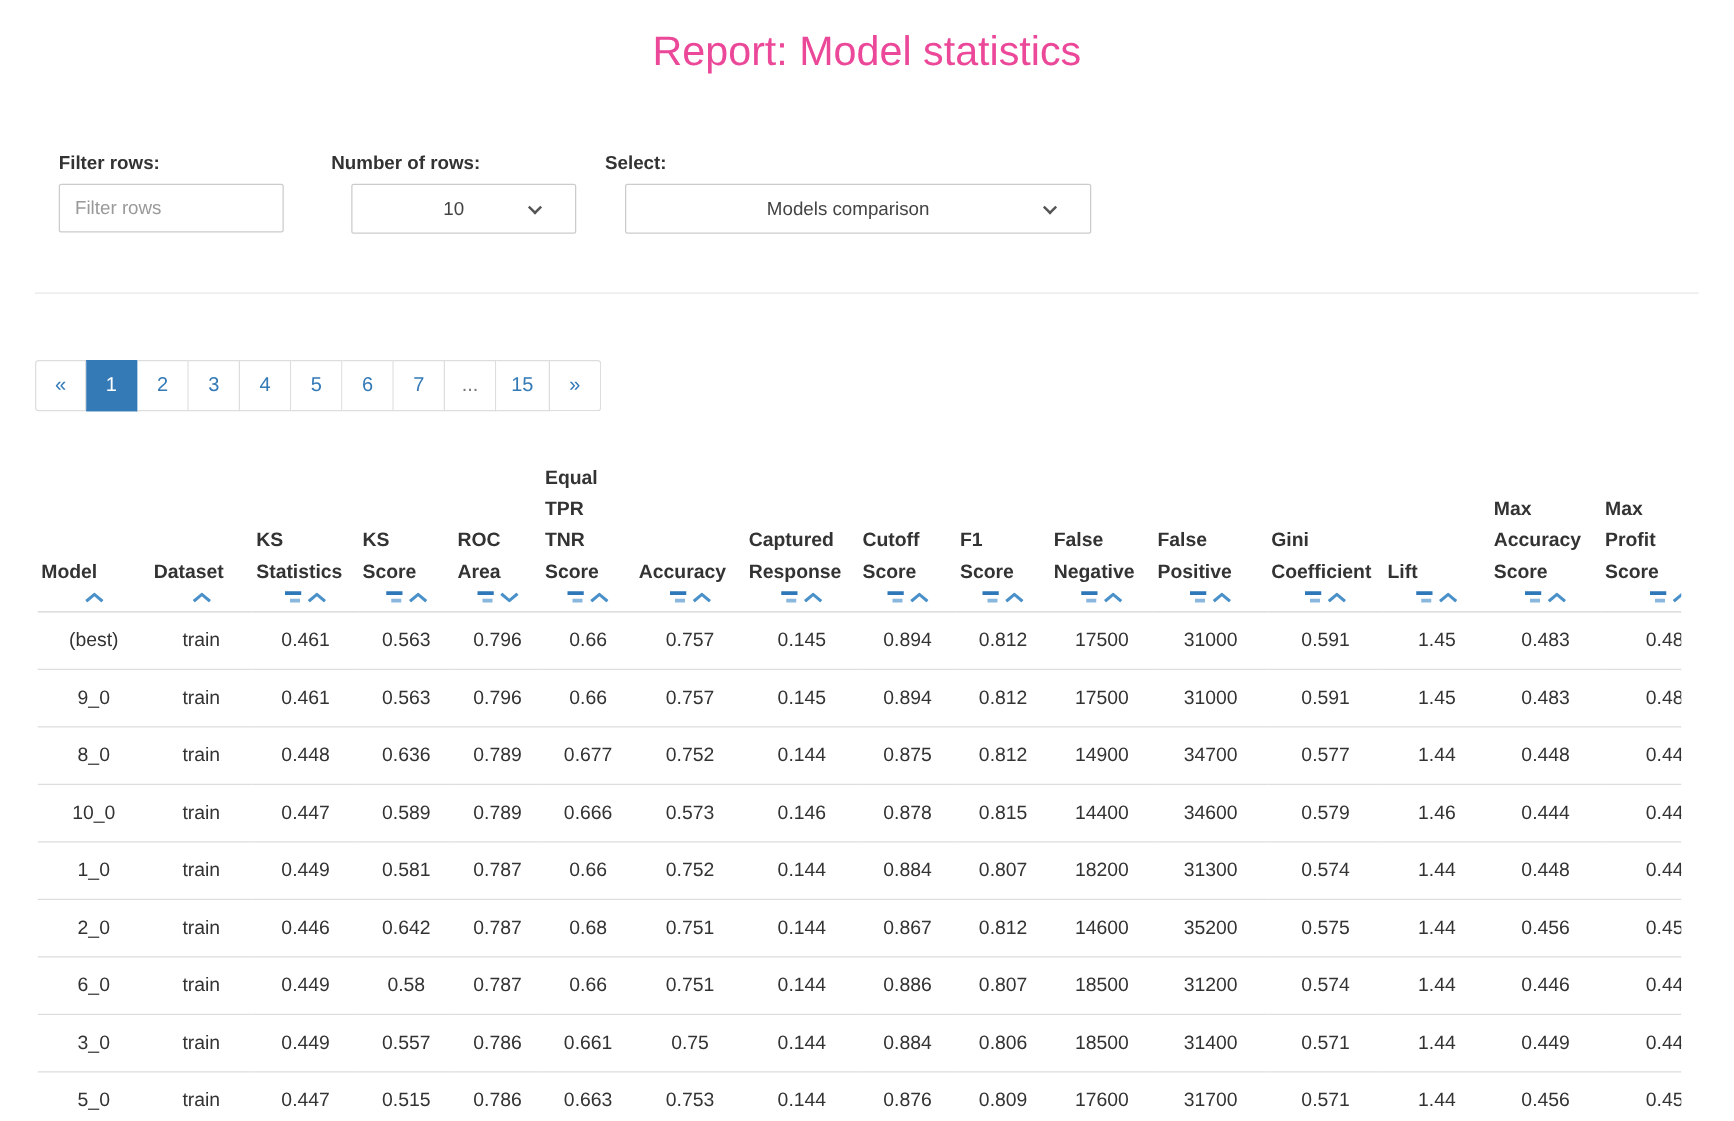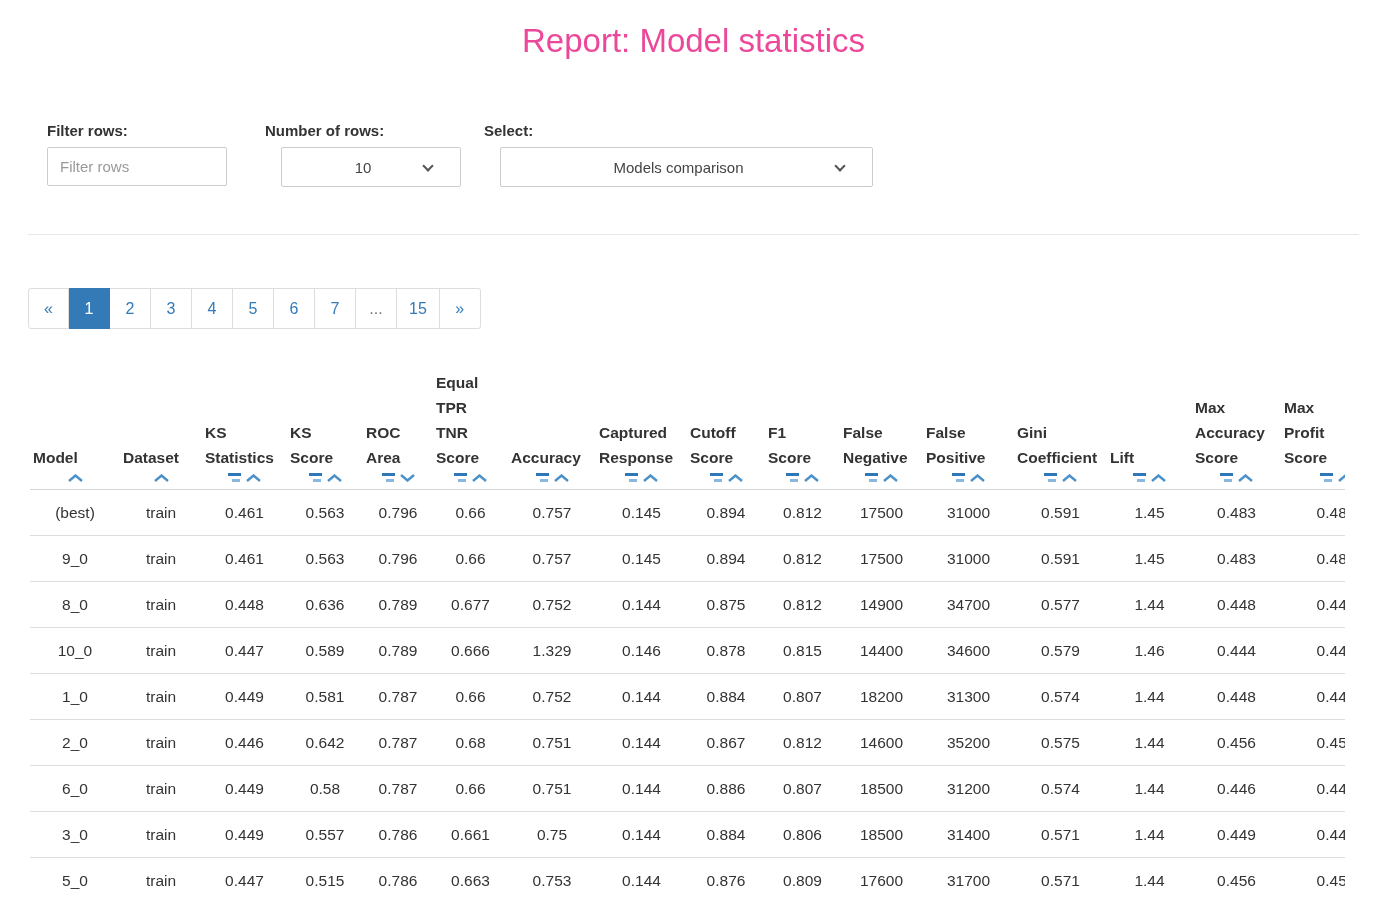--- a/index.html
+++ b/index.html
@@ -345,21 +345,21 @@
           <td>0.448</td>
           <td>0.448</td>
         </tr>
         <tr>
           <td>10_0</td>
           <td>train</td>
           <td>0.447</td>
           <td>0.589</td>
           <td>0.789</td>
           <td>0.666</td>
-          <td>1.329</td>
+          <td>0.573</td>
           <td>0.146</td>
           <td>0.878</td>
           <td>0.815</td>
           <td>14400</td>
           <td>34600</td>
           <td>0.579</td>
           <td>1.46</td>
           <td>0.444</td>
           <td>0.444</td>
         </tr>

